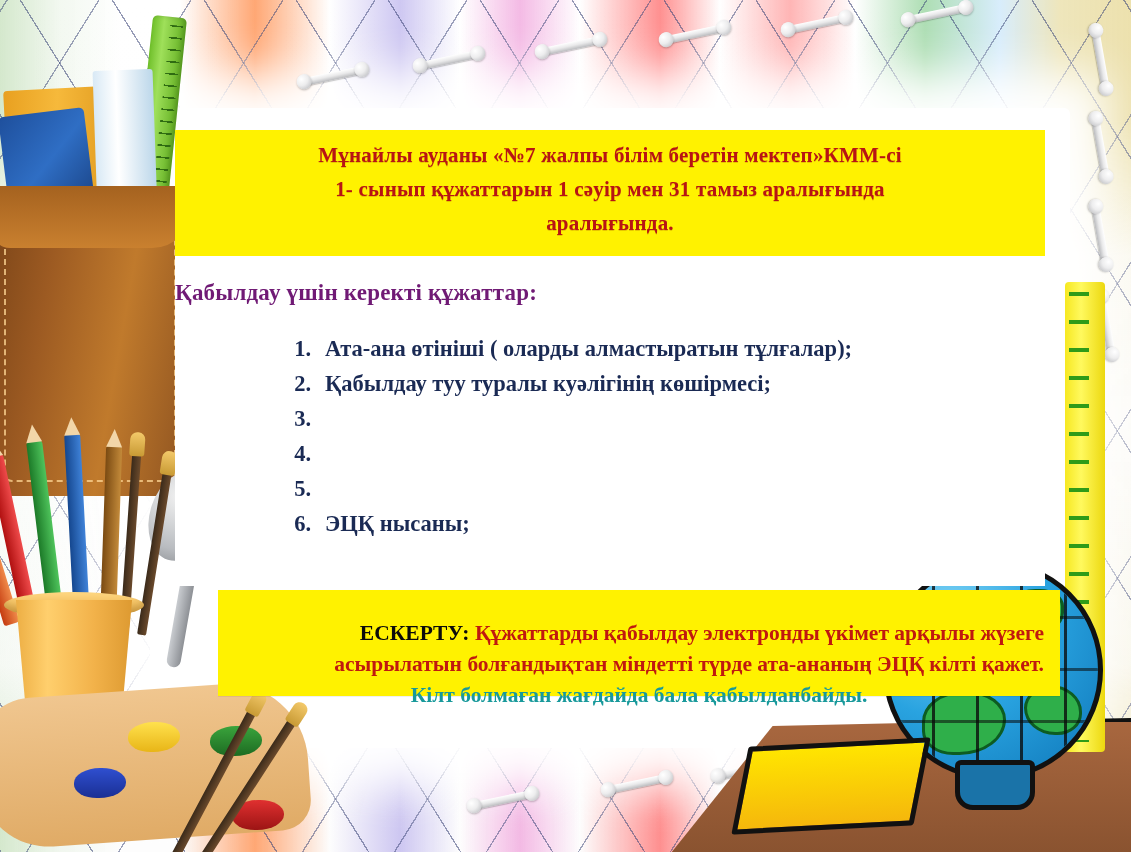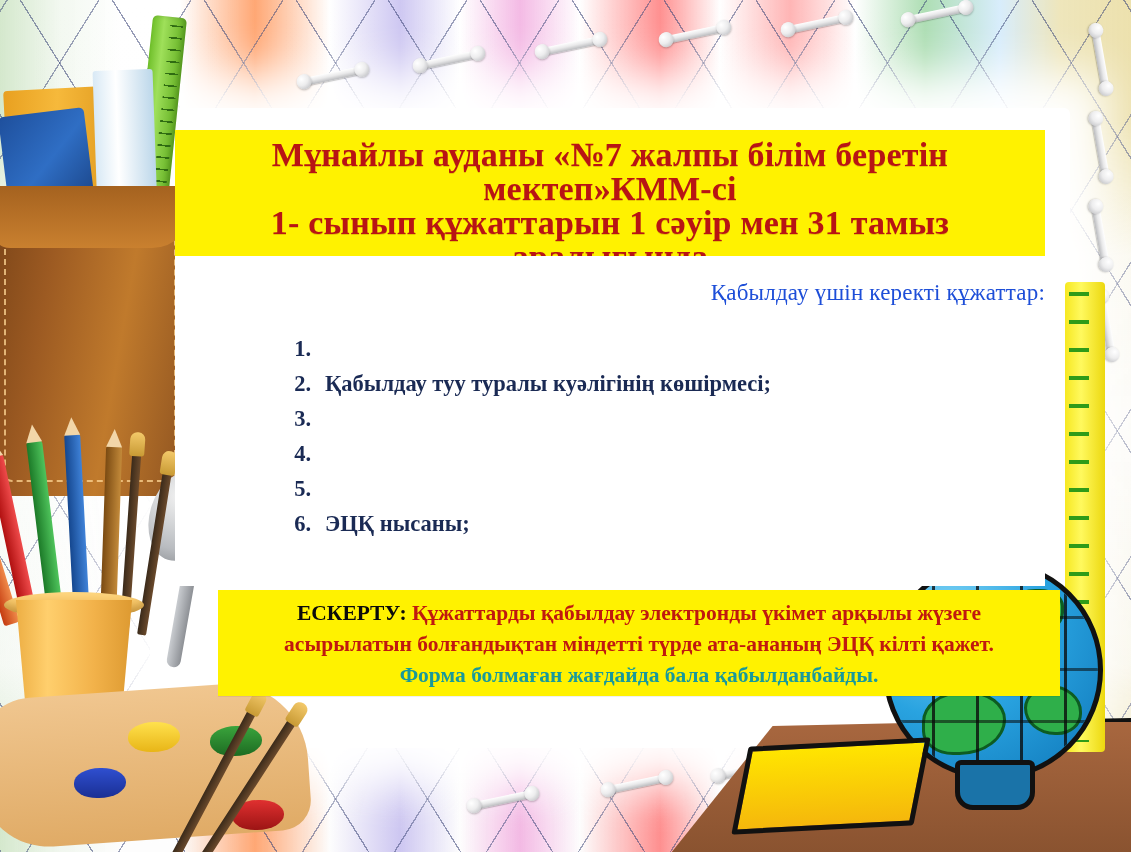--- a/index.html
+++ b/index.html
@@ -206,51 +206,51 @@
     border:5px solid #111;border-radius:3px;transform:skewX(-14deg) rotate(-3deg);
   }
 
   
   .band{
     position:absolute;background:#FFF200;
     box-shadow:0 1px 0 rgba(0,0,0,.06);
   }
   #title-band{left:175px;top:130px;width:870px;height:126px;padding:8px 14px 0;box-sizing:border-box;}
   #title-band .tline{
-    color:#B81414;font-weight:bold;font-size:34px;line-height:34px;
+    color:#B81414;font-weight:bold;font-size:21px;line-height:34px;
     text-align:center;letter-spacing:.2px;
     text-shadow:0 1px 0 rgba(120,0,0,.18);
   }
 
   #panel{
     position:absolute;left:175px;top:256px;width:870px;height:330px;background:#fff;
   }
   #subtitle{
-    color:#1d4ed8;font-weight:normal;font-size:23px;text-align:right;
+    color:#701a75;font-weight:bold;font-size:23px;text-align:left;
     padding-top:24px;letter-spacing:.2px;
   }
   #doc-list{
     list-style:none;margin:0;padding:26px 0 0 110px;
   }
   #doc-list li{
     display:flex;align-items:flex-start;gap:14px;
     color:#1A2A54;font-weight:bold;font-size:22.5px;line-height:33px;
     margin-bottom:2px;
   }
   #doc-list li .num{width:26px;text-align:right;flex:none;}
 
   #notice{
     left:218px;top:590px;width:842px;height:106px;
     padding:8px 16px 0;box-sizing:border-box;
   }
   #notice .nline{
     font-weight:bold;font-size:21.5px;line-height:31px;color:#C0190F;
   }
-  #notice .nline.l1{text-align:center;}
-  #notice .nline.l2{text-align:center;}
+  #notice .nline.l1{text-align:right;margin-top:20px;}
+  #notice .nline.l2{text-align:right;}
   #notice .nline.l3{text-align:center;color:#18999B;}
   #notice .kw{color:#0B0B0B;}
 </style>
 </head>
 <body>
 
 <div id="poster">
 
   <div class="bg-base"></div>
   <div class="stripes"></div>
@@ -382,20 +382,21 @@
     <div class="tline">1- сынып құжаттарын  1 сәуір мен 31 тамыз аралығында</div>
     <div class="tline">аралығында.</div>
   </div>
 
   <div id="panel">
     <div id="subtitle">Қабылдау үшін керекті құжаттар:</div>
 
     <ol id="doc-list">
       <li>
         <span class="num">1.</span>
+        <span class="txt">Ата-ана өтініші ( оларды алмастыратын  тұлғалар);</span>
       </li>
       <li>
         <span class="num">2.</span>
         <span class="txt">Қабылдау туу туралы куәлігінің көшірмесі;</span>
       </li>
       <li>
         <span class="num">3.</span>
       </li>
       <li>
         <span class="num">4.</span>
@@ -406,16 +407,16 @@
       <li>
         <span class="num">6.</span>
         <span class="txt">ЭЦҚ нысаны;</span>
       </li>
     </ol>
   </div>
 
   <div id="notice" class="band">
     <div class="nline l1"><span class="kw">ЕСКЕРТУ:</span><span> Құжаттарды қабылдау электронды үкімет арқылы жүзеге</span></div>
     <div class="nline l2">асырылатын болғандықтан міндетті түрде ата-ананың  ЭЦҚ кілті қажет.</div>
-    <div class="nline l3">Форма болмаған жағдайда бала қабылданбайды.</div>
+    <div class="nline l3">Кілт болмаған жағдайда бала қабылданбайды.</div>
   </div>
 
 </div>
 
 </body></html>

